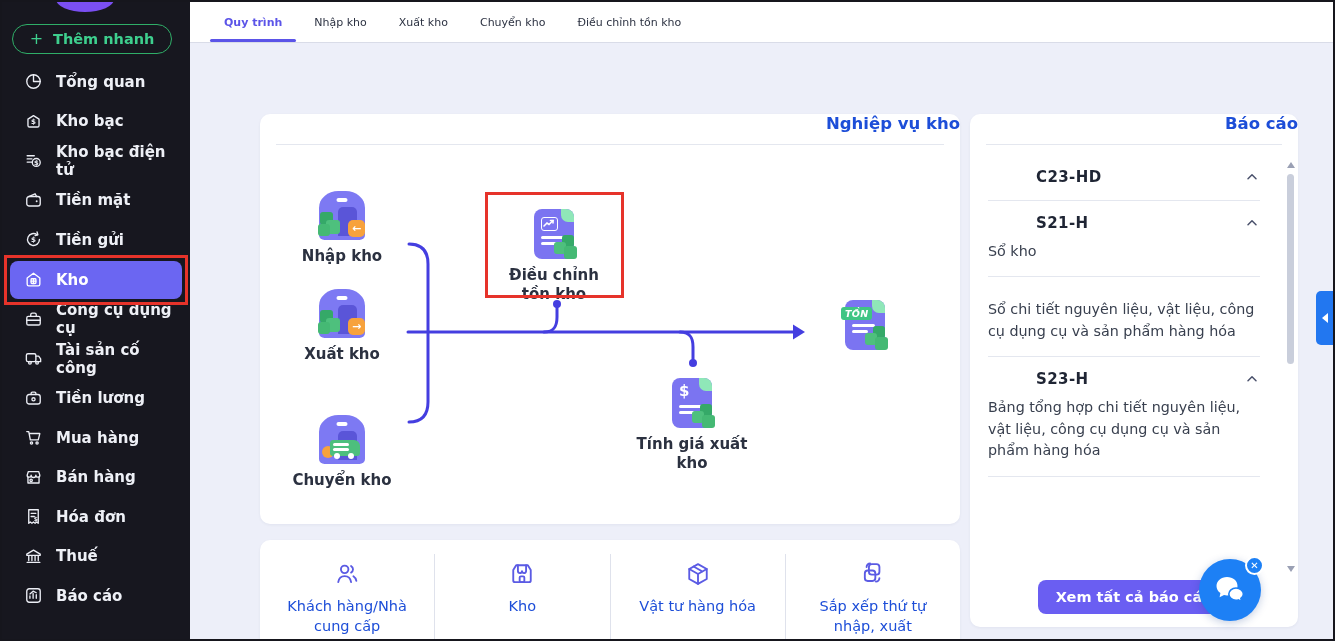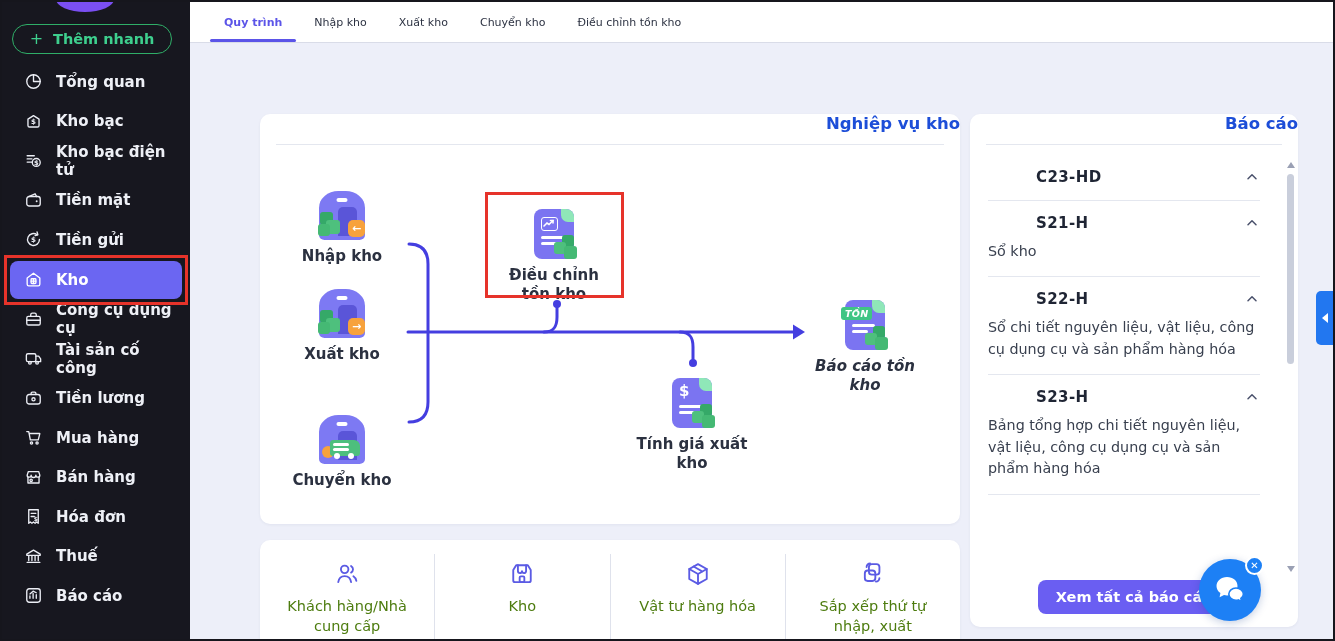--- a/index.html
+++ b/index.html
@@ -126,21 +126,21 @@
   .doc .dline{ top:24px; } .doc .dline2{ top:30px; }
   .doc .crates-wrap{ position:absolute; right:-4px; bottom:-2px; width:26px; height:26px; }
   .cr1{ left:8px; top:0; width:12px; height:12px; background:#35a968; }
   .cr2{ left:0; top:7px; width:12px; height:12px; background:#4ec07d; }
   .cr3{ left:10px; top:11px; width:13px; height:13px; background:#45b974; }
   
   .links-row{ display:flex; height:100%; padding:14px 0 6px 0; }
   .link-col{ flex:1; display:flex; flex-direction:column; align-items:center;
     justify-content:flex-start; gap:9px; cursor:pointer; padding-top:6px; }
   .link-col + .link-col{ border-left:1px solid #dfe2ec; }
-  .link-label{ font-size:14.5px; font-weight:500; color:#4d7c0f;
+  .link-label{ font-size:14.5px; font-weight:500; color:#1d4ed8;
     text-align:center; line-height:1.35; }
   
   .report-list{ padding:10px 38px 0 18px; }
   .report-item{ padding:13px 0 14px 0; border-bottom:1px solid #e4e7ef; cursor:pointer; }
   .report-item:last-child{ border-bottom:1px solid #e4e7ef; }
   .report-head{ display:flex; align-items:center; justify-content:space-between;margin-left:48px; }
   .report-code{ font-size:15px; font-weight:700; color:#1f2534; letter-spacing:.4px; }
   .report-desc{ margin-top:9px; font-size:14.3px; color:#39404f; line-height:1.5; }
   .report-footer{ position:absolute; left:0; right:0; bottom:13px;
     display:flex; justify-content:center; }
@@ -409,21 +409,20 @@
           <div class="fold"></div>
         <div class="ton">TỒN</div>
         <div class="line l1 dline"></div>
           <div class="line l2 dline2"></div>
         <div class="crates-wrap">
             <div class="crate cr1"></div>
             <div class="crate cr2"></div>
             <div class="crate cr3"></div>
           </div>
       </div>
-      <div class="flow-label">Báo cáo tồn kho</div>
     </div>
   </section>
 
   <section class="card links-card">
     <div class="links-row">
       <div class="link-col">
         <svg width="28" height="28" viewBox="0 0 24 24" fill="none" stroke="#5b5be4" stroke-width="1.6" stroke-linecap="round" stroke-linejoin="round">
             <circle cx="10" cy="8" r="3.2"></circle>
             <path d="M4.5 19c.5-3.5 2.8-5.2 5.5-5.2s5 1.7 5.5 5.2"></path>
             <path d="M15.5 5.2a3.2 3.2 0 0 1 0 5.6M17.5 13.9c1.3.8 2.2 2.1 2.5 4"></path>
@@ -472,26 +471,20 @@
       <div class="report-item">
         <div class="report-head">
           <span class="report-code">S21-H</span>
           <svg width="16" height="16" viewBox="0 0 24 24" fill="none" stroke="#49506b" stroke-width="2.2" stroke-linecap="round" stroke-linejoin="round">
               <polyline points="6 14.5 12 8.5 18 14.5"></polyline>
             </svg>
         </div>
         <div class="report-desc">Sổ kho</div>
       </div>
       <div class="report-item">
-        <div class="report-head">
-          <span class="report-code">S22-H</span>
-          <svg width="16" height="16" viewBox="0 0 24 24" fill="none" stroke="#49506b" stroke-width="2.2" stroke-linecap="round" stroke-linejoin="round">
-              <polyline points="6 14.5 12 8.5 18 14.5"></polyline>
-            </svg>
-        </div>
         <div class="report-desc">Sổ chi tiết nguyên liệu, vật liệu, công cụ dụng cụ và sản phẩm hàng hóa</div>
       </div>
       <div class="report-item">
         <div class="report-head">
           <span class="report-code">S23-H</span>
           <svg width="16" height="16" viewBox="0 0 24 24" fill="none" stroke="#49506b" stroke-width="2.2" stroke-linecap="round" stroke-linejoin="round">
               <polyline points="6 14.5 12 8.5 18 14.5"></polyline>
             </svg>
         </div>
         <div class="report-desc">Bảng tổng hợp chi tiết nguyên liệu, vật liệu, công cụ dụng cụ và sản phẩm hàng hóa</div>

